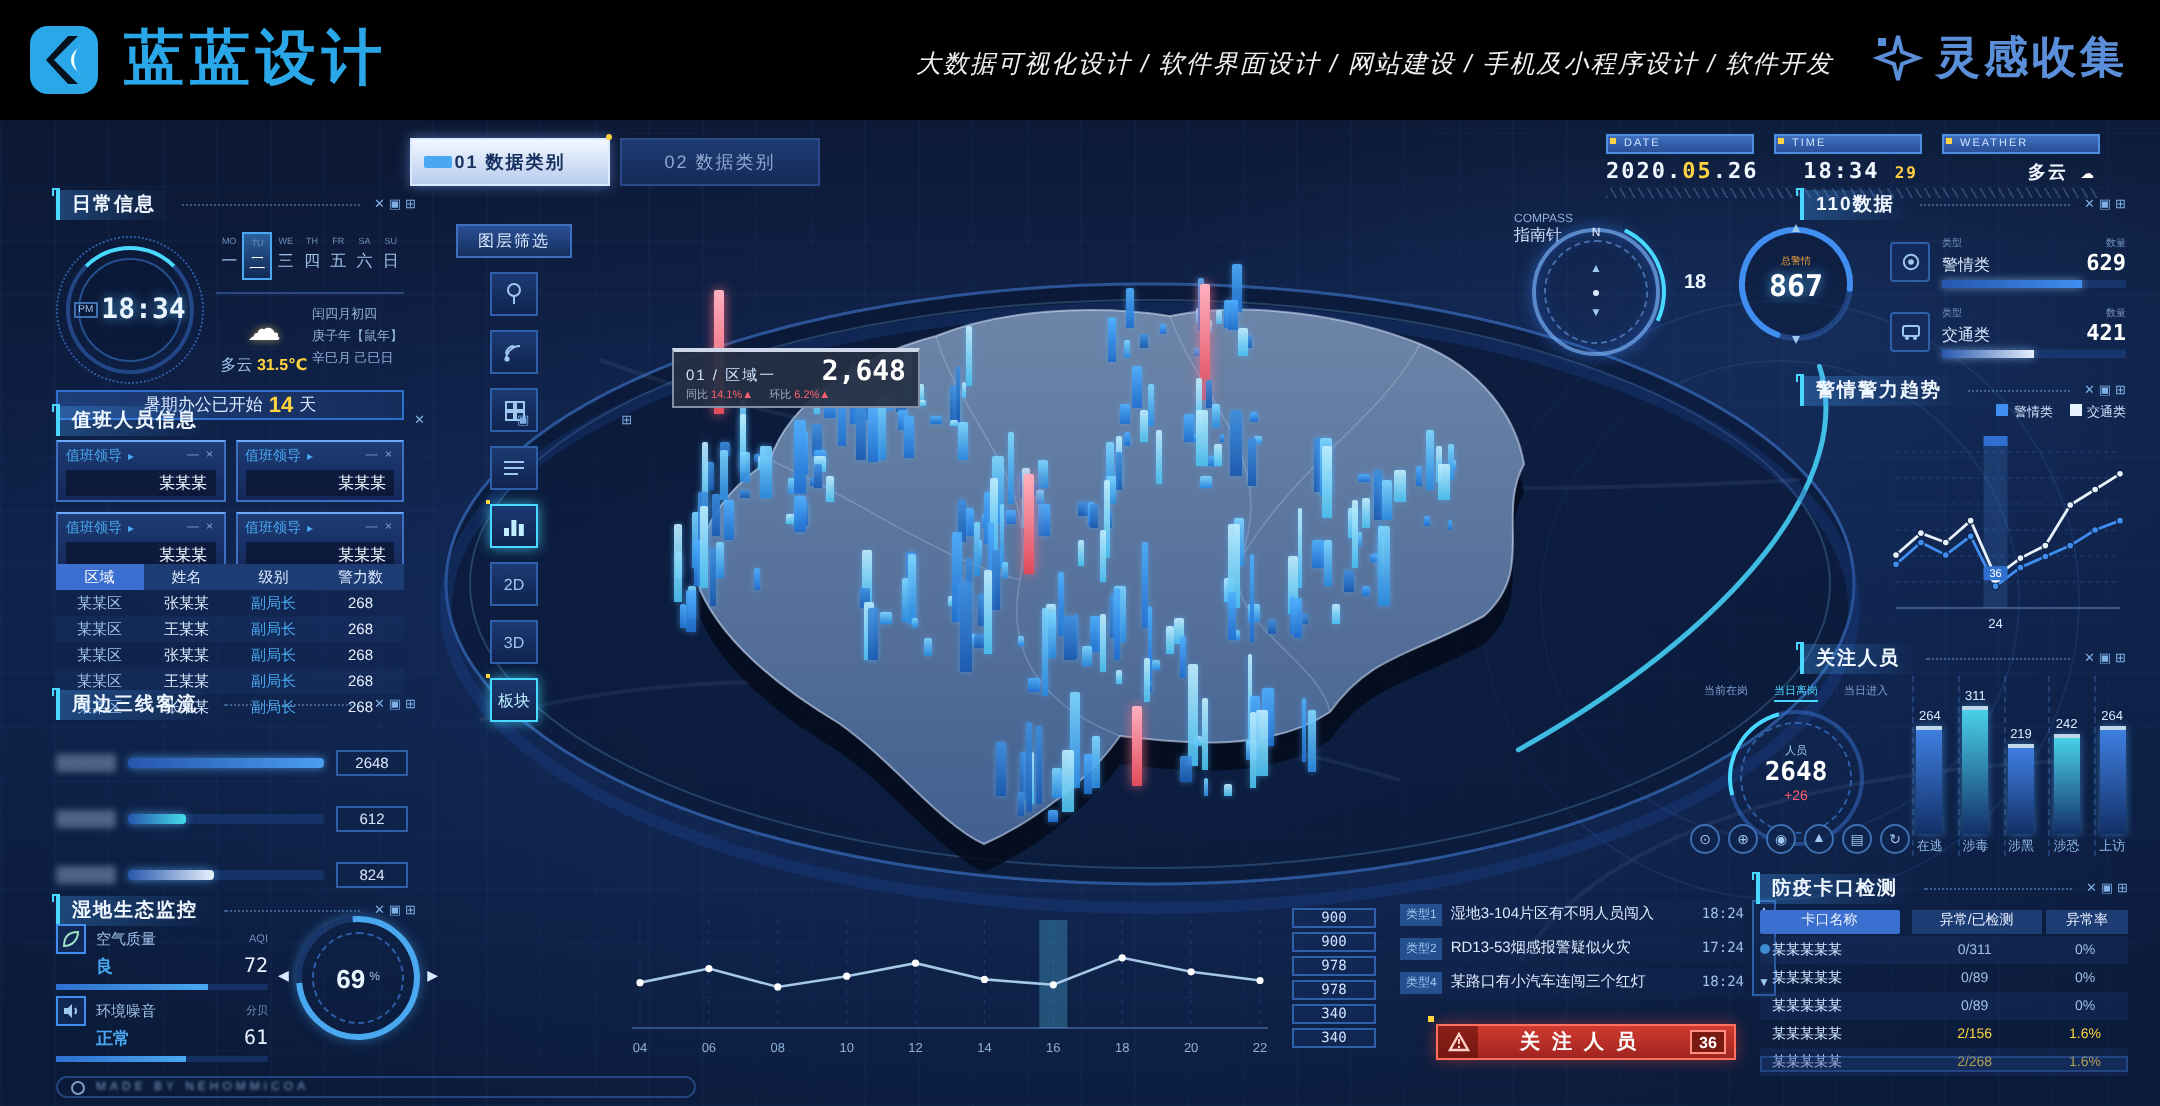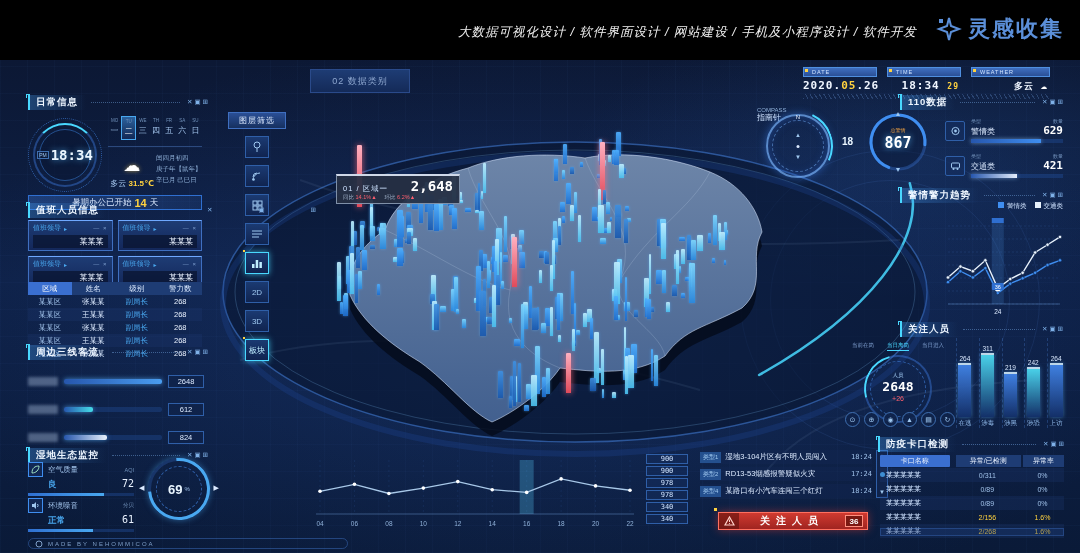--- a/index.html
+++ b/index.html
@@ -241,35 +241,46 @@
   #history .tx{flex:1;text-align:center;font-size:10px;font-weight:bold;color:#fff;letter-spacing:6px;}
   #history .ct{width:18px;height:12px;margin-right:4px;background:#7a1812;border:1px solid #ff9080;
     font-size:8px;color:#fff;display:flex;align-items:center;justify-content:center;font-weight:bold;}
 </style>
 </head>
 <body>
 
 <div id="stage">
 
   <header id="site">
+    <div id="logo">
+      <svg width="40" height="40" viewBox="0 0 40 40">
+        <rect x="1" y="3" width="34" height="34" rx="9" fill="#2aa7e8"></rect>
+        <path d="M25 8 L13 20 L25 32 L20 32 L9 20 L20 8 Z" fill="#06121f"></path>
+        <path d="M27 12 A10 10 0 0 0 27 28 L23 24 A6 6 0 0 1 23 16 Z" fill="#fff"></path>
+      </svg>
+      <span id="logo-text">蓝蓝设计</span>
+    </div>
     <div id="services">大数据可视化设计  /  软件界面设计  /  网站建设  /  手机及小程序设计  /  软件开发</div>
     <div id="collect">
       <svg width="26" height="26" viewBox="0 0 26 26">
         <path d="M13 2 L15 10 L23 13 L15 16 L13 24 L11 16 L3 13 L11 10 Z" fill="none" stroke="#5b8fd9" stroke-width="2"></path>
         <rect x="3" y="3" width="4" height="4" fill="#5b8fd9"></rect>
       </svg>
       <span>灵感收集</span>
     </div>
   </header>
 
   <div id="dash">
     <div id="grid"></div>
     <div class="ring-dec" style="left:740px;top:90px;width:300px;height:300px;"></div>
     <div class="ring-dec" style="left:770px;top:120px;width:240px;height:240px;"></div>
 
+    <div class="tab" id="tab1">
+        <span>01 数据类别</span>
+      </div>
     <div class="tab" id="tab2">
         <span>02 数据类别</span>
       </div>
 
     <div class="hplate" style="left:803px;width:74px;">
       <div class="lab">DATE</div>
       <div class="val"><span>2020.</span><span class="yel">05</span><span>.26</span></div>
     </div>
     <div class="hplate" style="left:887px;width:74px;">
       <div class="lab">TIME</div>

